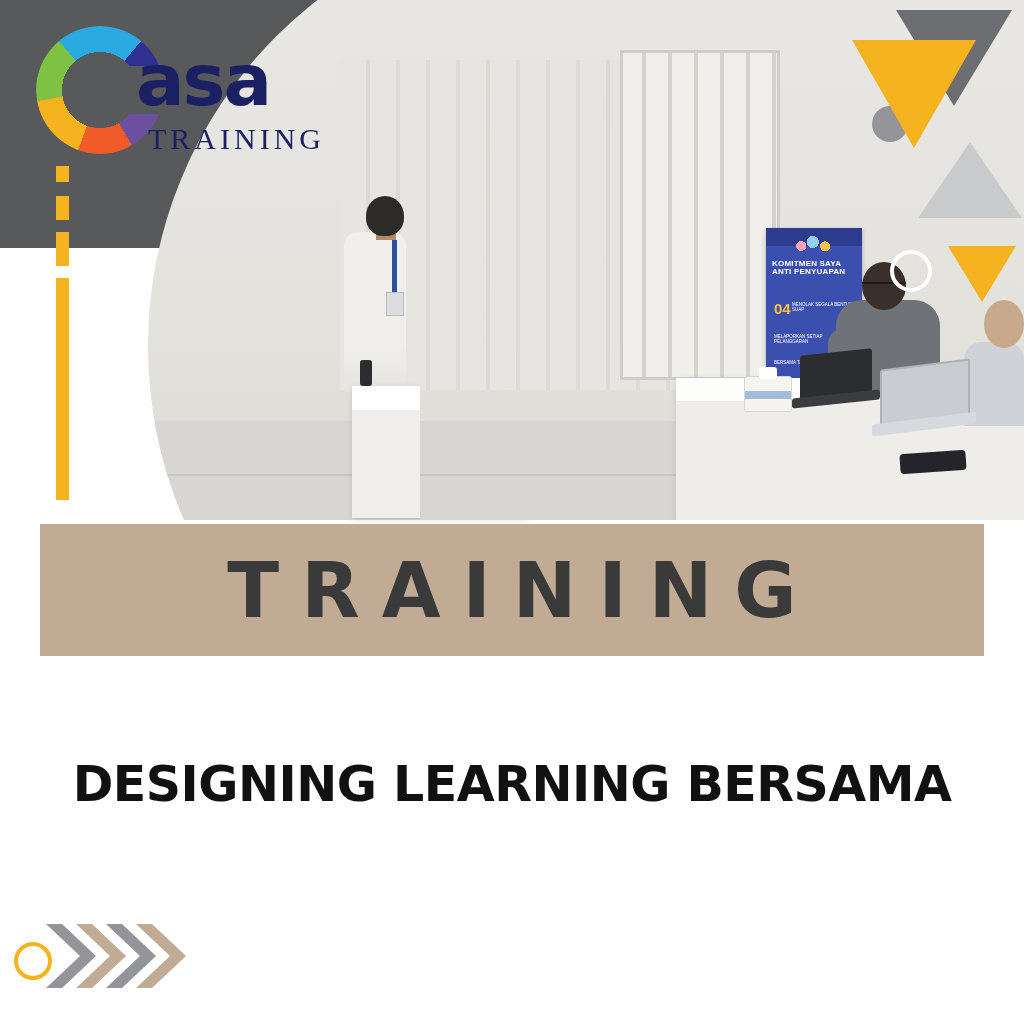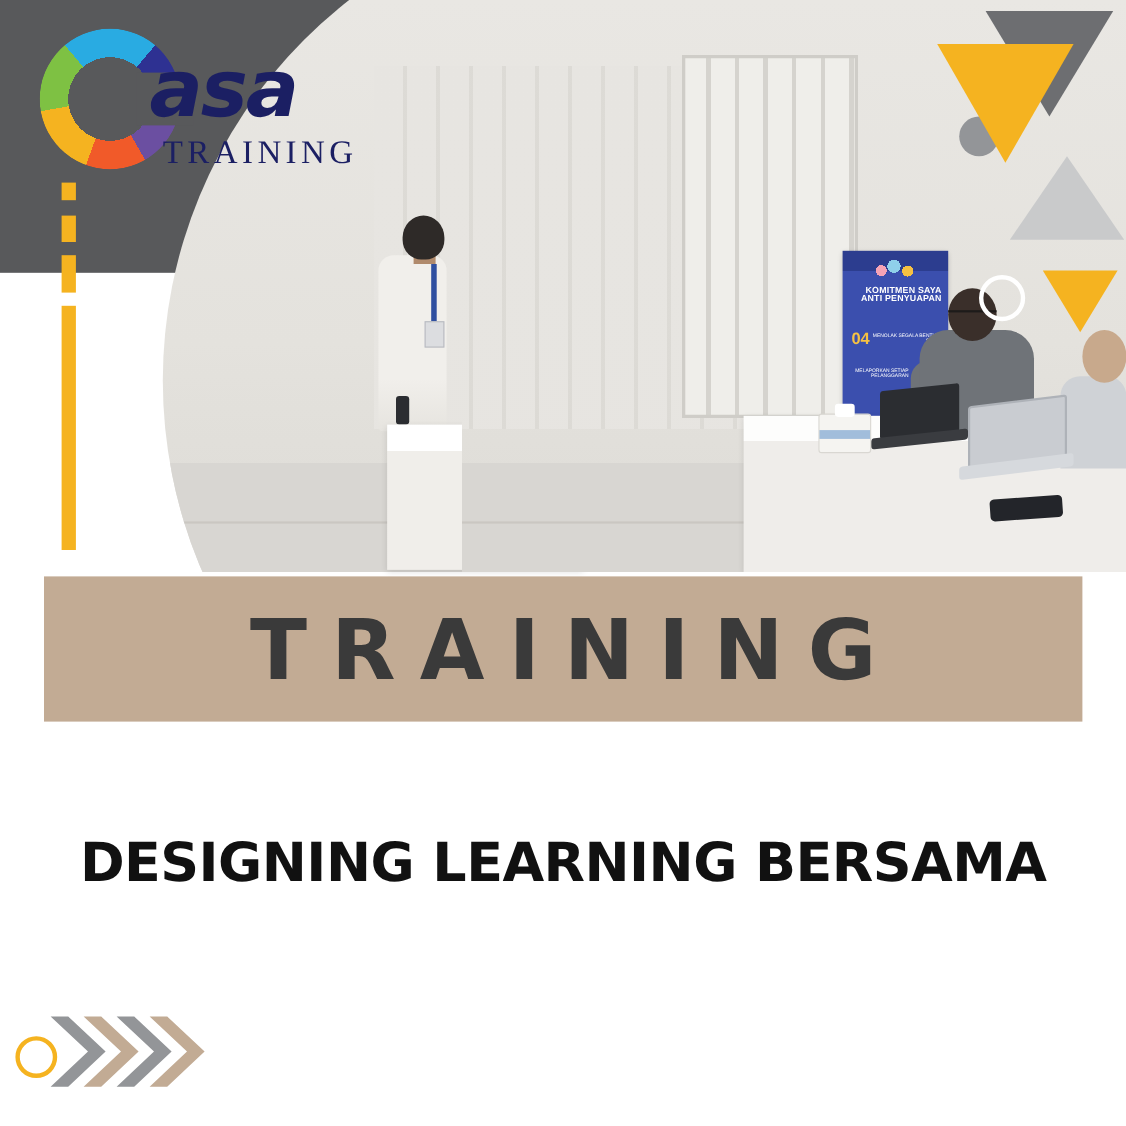--- a/index.html
+++ b/index.html
@@ -445,21 +445,20 @@
   .logo-word {
     position: absolute;
     left: 108px;
     top: 26px;
     font-size: 72px;
     font-weight: 700;
     color: #1b1f63;
     letter-spacing: -2px;
     line-height: 1;
     font-family: "DejaVu Sans", sans-serif;
-    font-style: italic;
   }
   .logo-sub {
     position: absolute;
     left: 120px;
     top: 104px;
     font-size: 30px;
     letter-spacing: 4px;
     color: #1b1f63;
     font-family: "Liberation Serif", serif;
   }
@@ -657,21 +656,21 @@
       <div class="lanyard"></div>
       <div class="badge"></div>
       <div class="mic"></div>
 
       <div class="table-left"></div>
       <div class="tissue-left"></div>
     </div>
   </div>
 
   <div class="photo-rect">
-    <div class="photo" style="left:-420px;text-align:right;">
+    <div class="photo" style="left:-420px;">
       <div class="curtain"></div>
       <div class="window-frame"></div>
       <div class="floor-line"></div>
 
       <div class="banner">
         <div class="b-people"></div>
         <div class="b-title">KOMITMEN SAYA ANTI PENYUAPAN</div>
         <div class="b-num" style="left:8px;top:72px">04</div>
         <div class="b-sub" style="left:26px;top:74px;width:62px">MENOLAK
 SEGALA BENTUK

